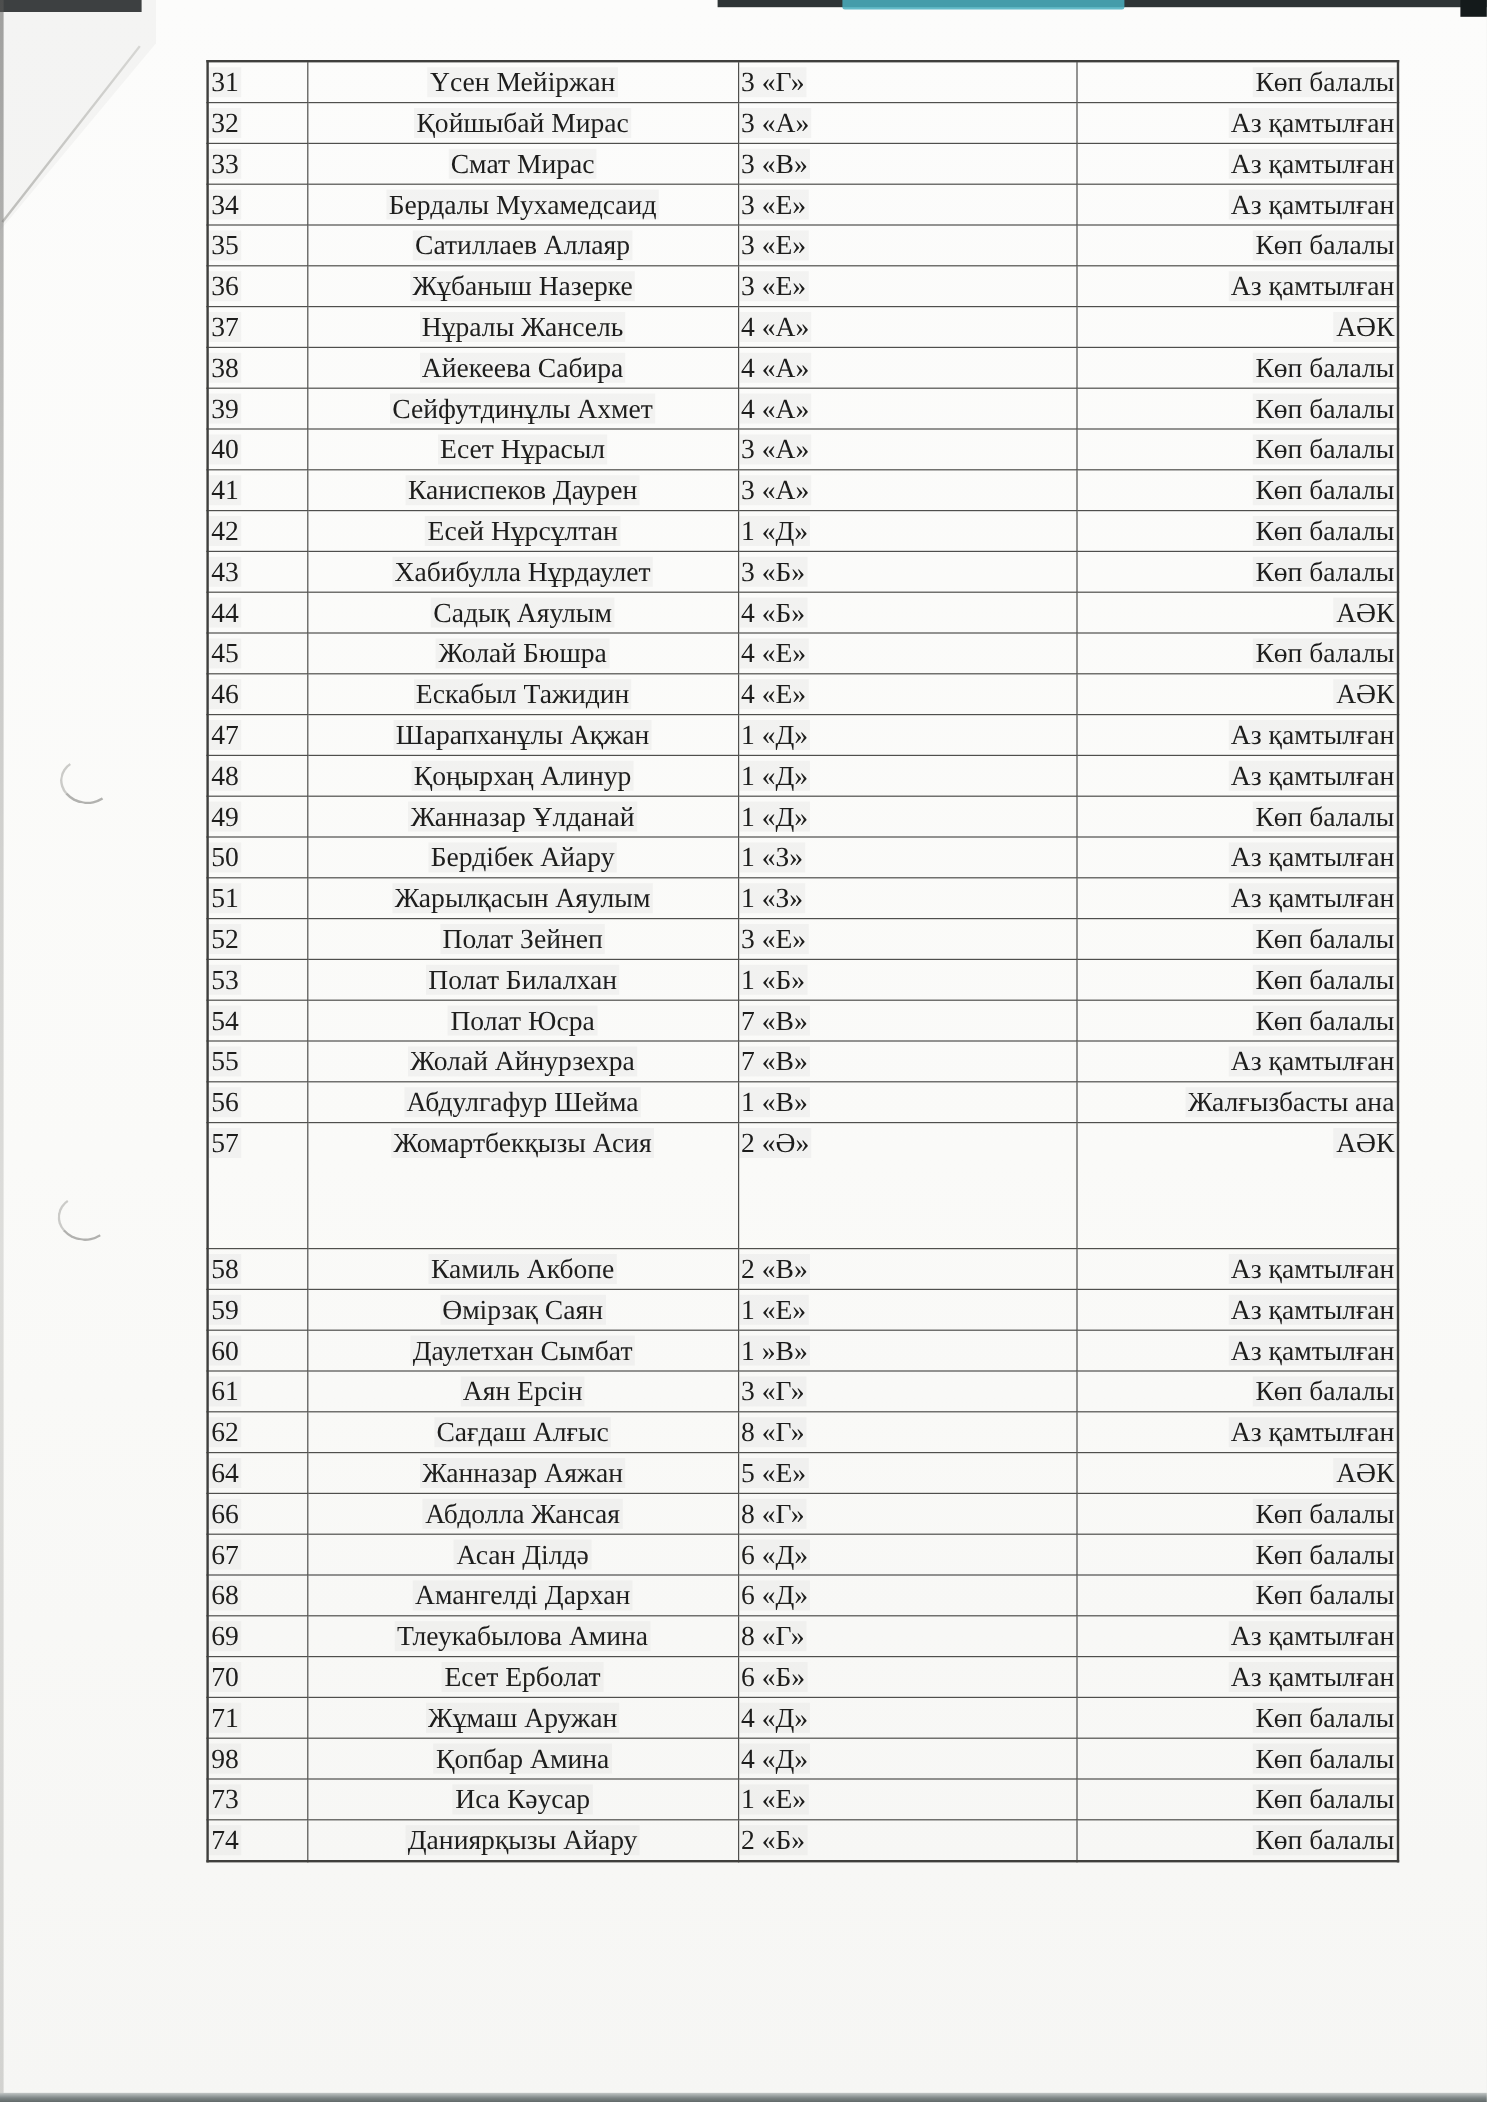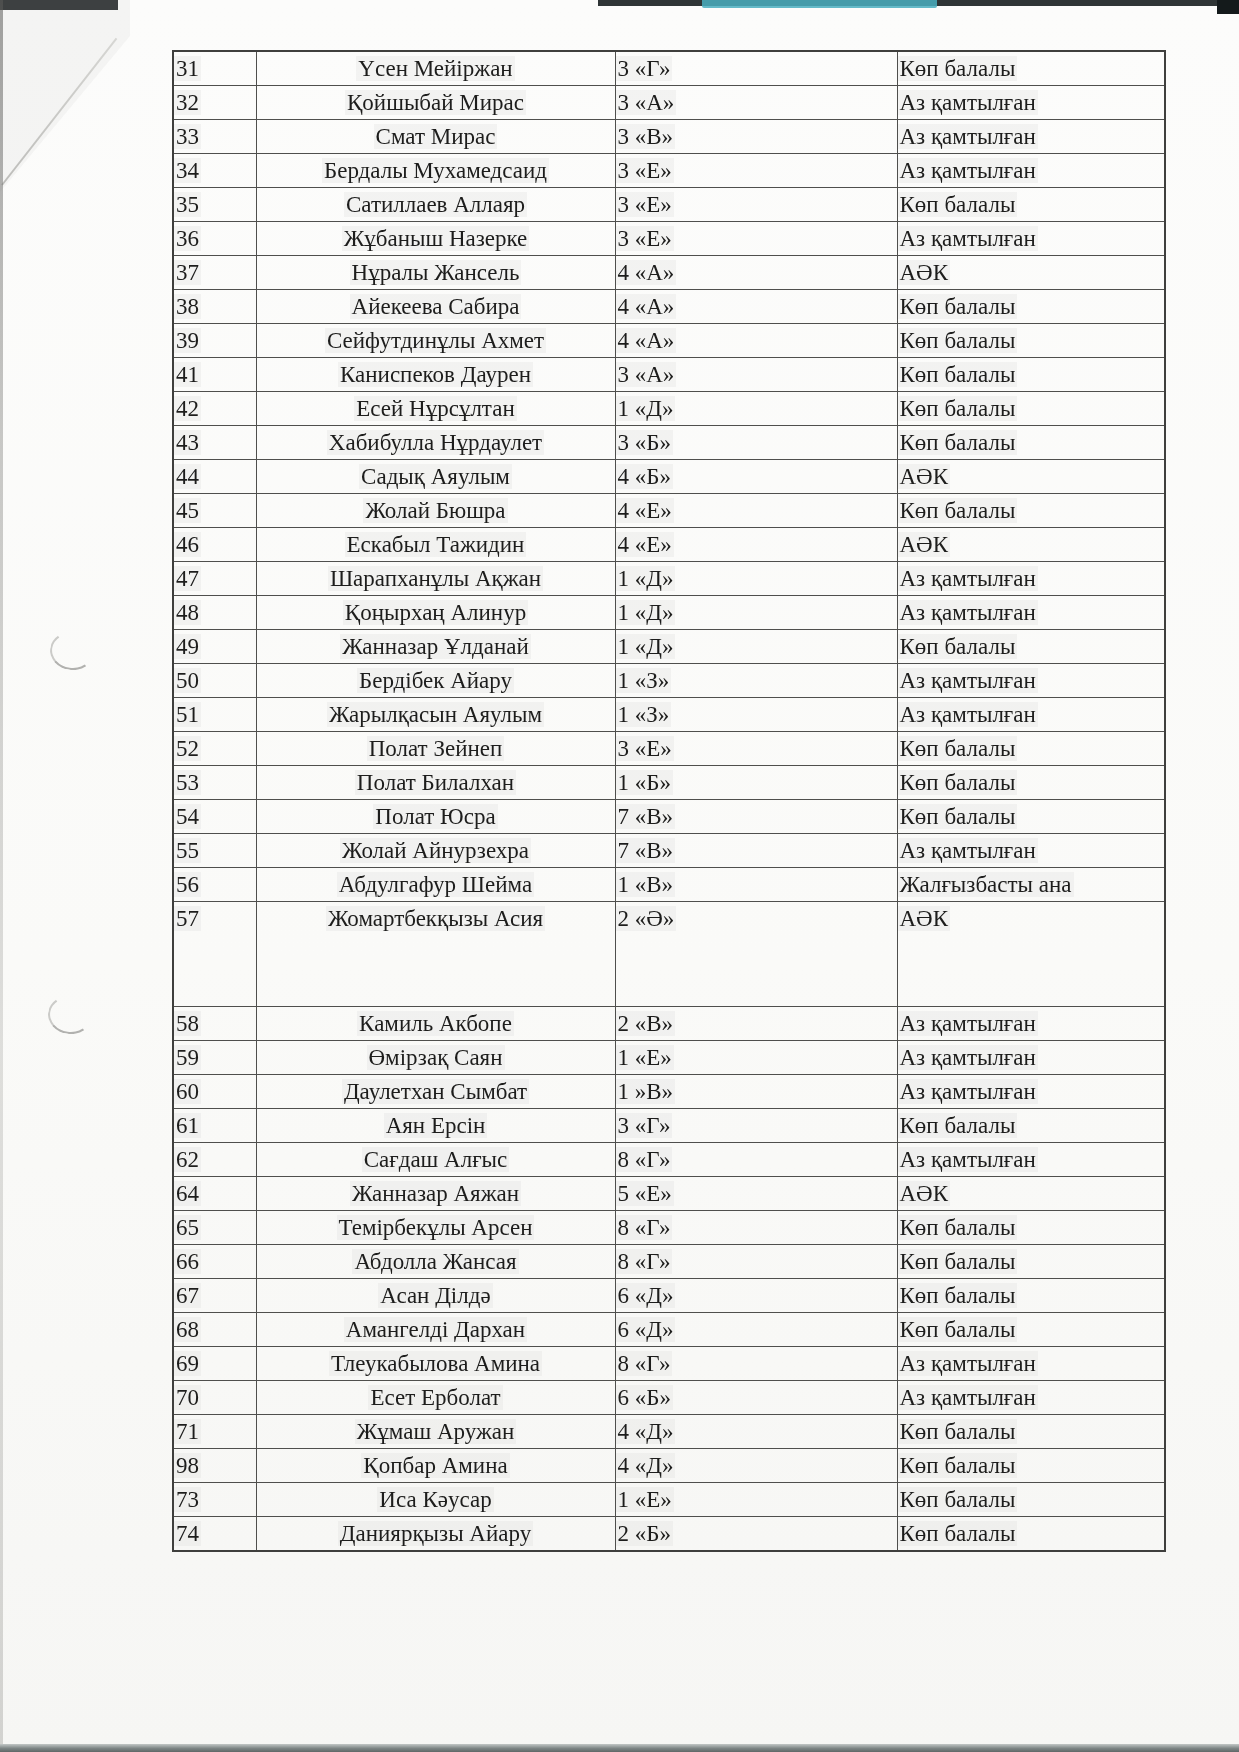--- a/index.html
+++ b/index.html
@@ -54,21 +54,21 @@
     padding:0;
     vertical-align:middle;
     overflow:hidden;
     white-space:nowrap;
   }
   table.roster { border:2px solid #3f3f3d; }
   tr.tall td { height:100px; vertical-align:top; padding-top:4px; }
   td.c-num  { padding-left:15px; }
   td.c-name { padding-left:17px;text-align:center; }
   td.c-class{ text-align:left; }
-  td.c-cat  { padding-left:11px; }
+  td.c-cat  { padding-left:11px;text-align:right; }
   .txt { background:rgba(185,185,182,0.13); padding:0 2px; }
 </style>
 </head>
 <body>
 
 <div class="page">
 
   <div class="top-left-bar"></div>
   <div class="top-right-bar"></div>
   <div class="teal-strip" style="background: rgb(73, 174, 190);"></div>
@@ -136,20 +136,26 @@
       <td class="c-class"><span class="txt">4 «А»</span></td>
       <td class="c-cat"><span class="txt">Көп балалы</span></td>
     </tr>
         <tr>
       <td class="c-num"><span class="txt">39</span></td>
       <td class="c-name"><span class="txt">Сейфутдинұлы Ахмет</span></td>
       <td class="c-class"><span class="txt">4 «А»</span></td>
       <td class="c-cat"><span class="txt">Көп балалы</span></td>
     </tr>
         <tr>
+      <td class="c-num"><span class="txt">40</span></td>
+      <td class="c-name"><span class="txt">Есет Нұрасыл</span></td>
+      <td class="c-class"><span class="txt">3 «А»</span></td>
+      <td class="c-cat"><span class="txt">Көп балалы</span></td>
+    </tr>
+        <tr>
       <td class="c-num"><span class="txt">41</span></td>
       <td class="c-name"><span class="txt">Каниспеков Даурен</span></td>
       <td class="c-class"><span class="txt">3 «А»</span></td>
       <td class="c-cat"><span class="txt">Көп балалы</span></td>
     </tr>
         <tr>
       <td class="c-num"><span class="txt">42</span></td>
       <td class="c-name"><span class="txt">Есей Нұрсұлтан</span></td>
       <td class="c-class"><span class="txt">1 «Д»</span></td>
       <td class="c-cat"><span class="txt">Көп балалы</span></td>
@@ -274,26 +280,20 @@
       <td class="c-class"><span class="txt">8 «Г»</span></td>
       <td class="c-cat"><span class="txt">Аз қамтылған</span></td>
     </tr>
         <tr>
       <td class="c-num"><span class="txt">64</span></td>
       <td class="c-name"><span class="txt">Жанназар Аяжан</span></td>
       <td class="c-class"><span class="txt">5 «Е»</span></td>
       <td class="c-cat"><span class="txt">АӘК</span></td>
     </tr>
         <tr>
-      <td class="c-num"><span class="txt">65</span></td>
-      <td class="c-name"><span class="txt">Темірбекұлы Арсен</span></td>
-      <td class="c-class"><span class="txt">8 «Г»</span></td>
-      <td class="c-cat"><span class="txt">Көп балалы</span></td>
-    </tr>
-        <tr>
       <td class="c-num"><span class="txt">66</span></td>
       <td class="c-name"><span class="txt">Абдолла Жансая</span></td>
       <td class="c-class"><span class="txt">8 «Г»</span></td>
       <td class="c-cat"><span class="txt">Көп балалы</span></td>
     </tr>
         <tr>
       <td class="c-num"><span class="txt">67</span></td>
       <td class="c-name"><span class="txt">Асан Ділдә</span></td>
       <td class="c-class"><span class="txt">6 «Д»</span></td>
       <td class="c-cat"><span class="txt">Көп балалы</span></td>

